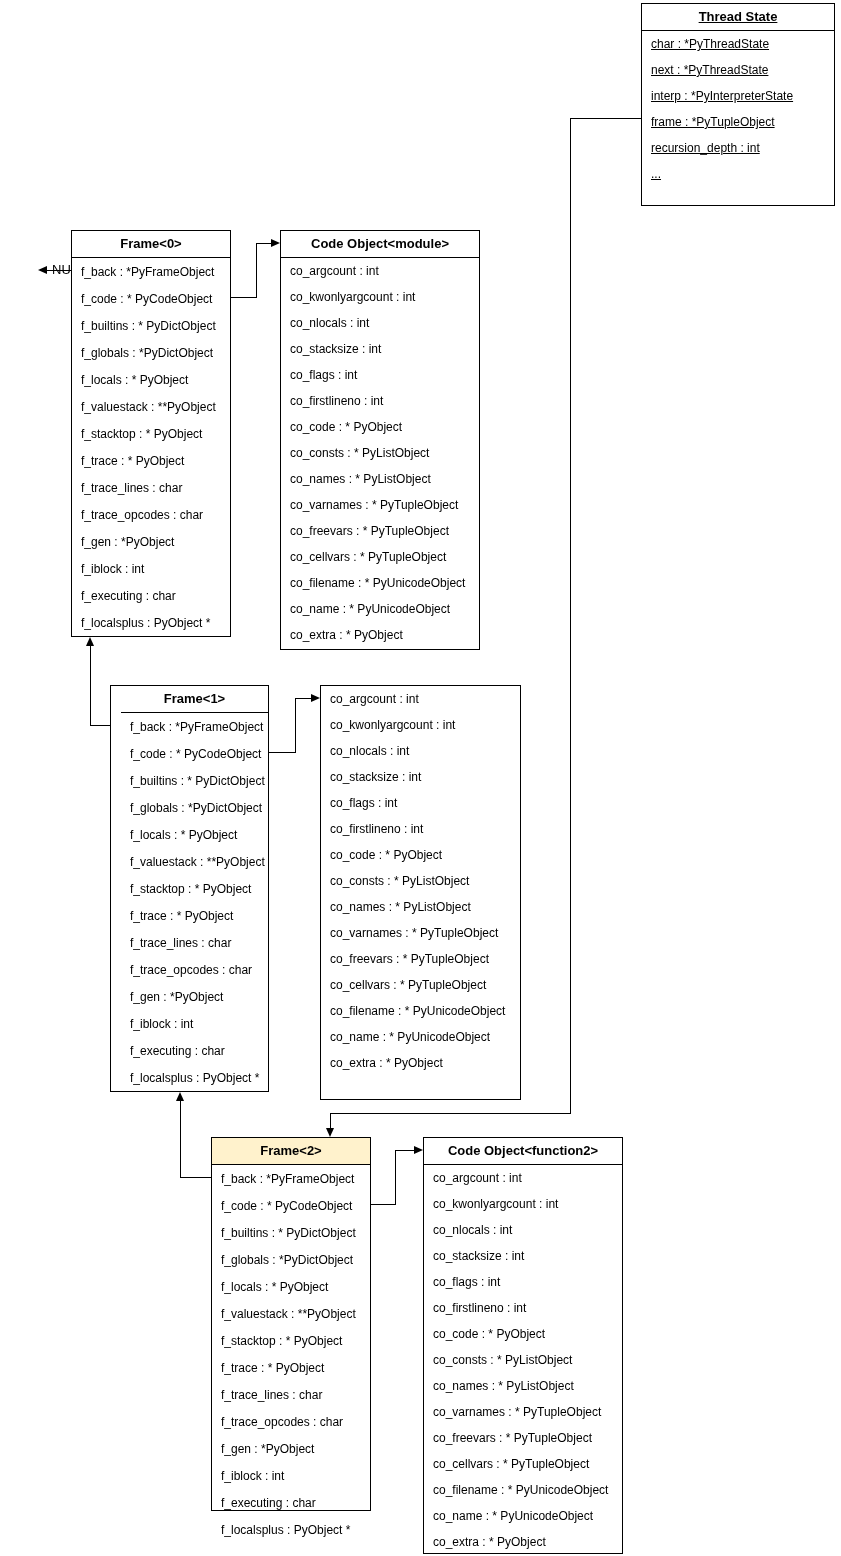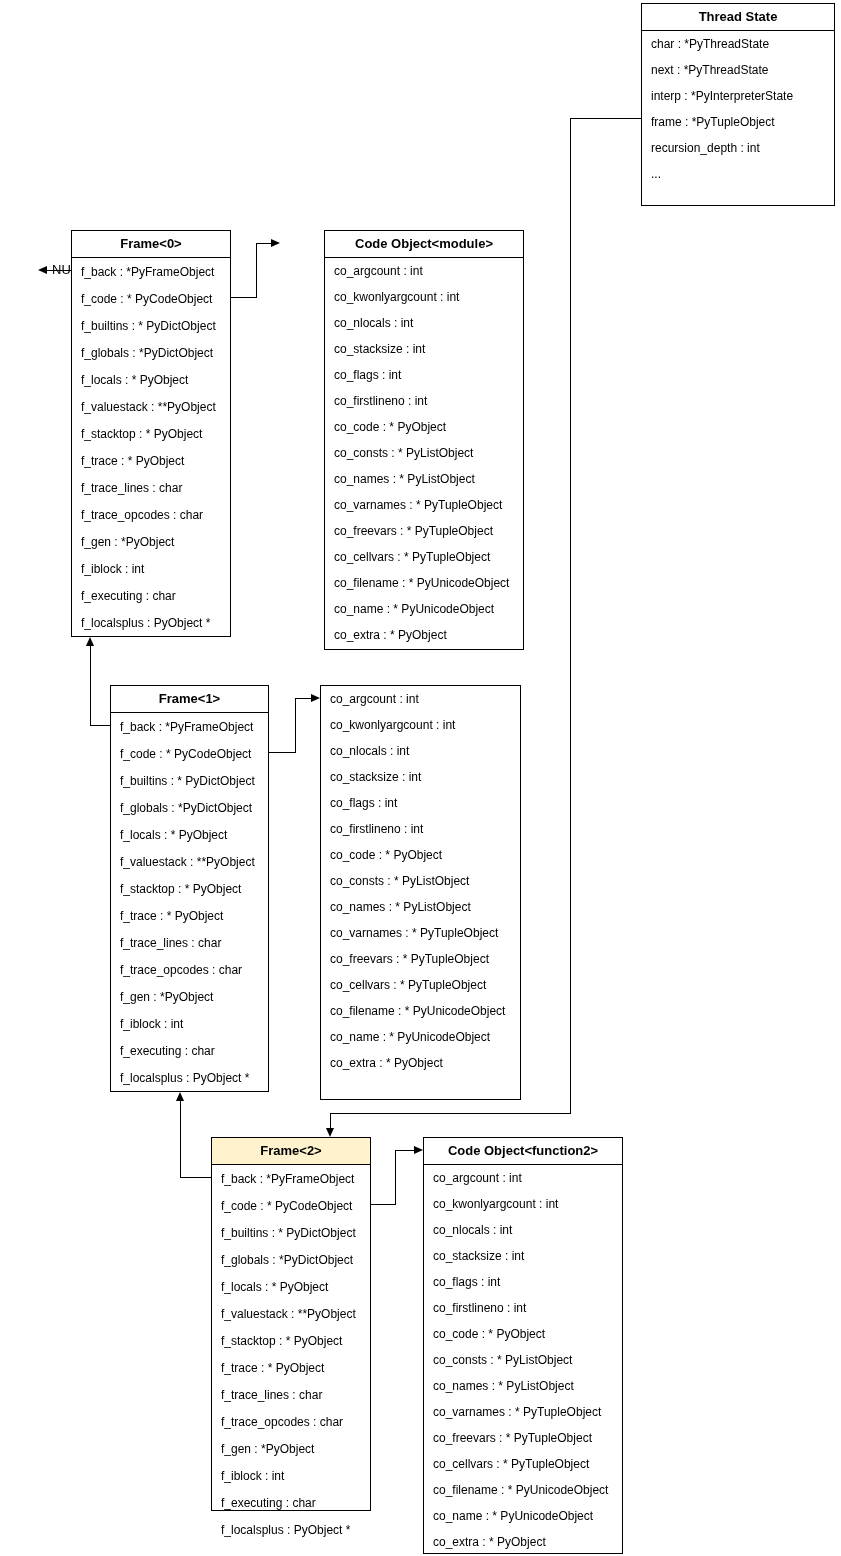--- a/index.html
+++ b/index.html
@@ -59,21 +59,21 @@
     white-space: nowrap;
   }
 </style>
 </head>
 <body>
 
 <div id="canvas">
 
   <div class="free-label" style="left:6px; top:262px;margin-left:46px;">NULL</div>
 
-  <div class="box" style="left:641px; top:3px; width:194px; height:203px;">
+  <div class="box" style="left:641px; top:3px; width:194px; height:203px;text-decoration:underline;">
     <div class="box-title">Thread State</div>
     <div class="box-fields rows6">
         <div class="field">char : *PyThreadState</div>
         <div class="field">next : *PyThreadState</div>
         <div class="field">interp : *PyInterpreterState</div>
         <div class="field">frame : *PyTupleObject</div>
         <div class="field">recursion_depth : int</div>
         <div class="field">...</div>
       </div>
   </div>
@@ -91,42 +91,42 @@
         <div class="field">f_trace : * PyObject</div>
         <div class="field">f_trace_lines : char</div>
         <div class="field">f_trace_opcodes : char</div>
         <div class="field">f_gen : *PyObject</div>
         <div class="field">f_iblock : int</div>
         <div class="field">f_executing : char</div>
         <div class="field">f_localsplus : PyObject *</div>
       </div>
   </div>
 
-  <div class="box" style="left:280px; top:230px; width:200px; height:420px;margin-left:44px;">
+  <div class="box" style="left:280px; top:230px; width:200px; height:420px;">
     <div class="box-title">Code Object&lt;module&gt;</div>
     <div class="box-fields rows15">
         <div class="field">co_argcount : int</div>
         <div class="field">co_kwonlyargcount : int</div>
         <div class="field">co_nlocals : int</div>
         <div class="field">co_stacksize : int</div>
         <div class="field">co_flags : int</div>
         <div class="field">co_firstlineno : int</div>
         <div class="field">co_code : * PyObject</div>
         <div class="field">co_consts : * PyListObject</div>
         <div class="field">co_names : * PyListObject</div>
         <div class="field">co_varnames : * PyTupleObject</div>
         <div class="field">co_freevars : * PyTupleObject</div>
         <div class="field">co_cellvars : * PyTupleObject</div>
         <div class="field">co_filename : * PyUnicodeObject</div>
         <div class="field">co_name : * PyUnicodeObject</div>
         <div class="field">co_extra : * PyObject</div>
       </div>
   </div>
 
-  <div class="box" style="left:110px; top:685px; width:159px; height:407px;">
+  <div class="box" style="left:110px; top:685px; width:159px; height:407px;padding-left:10px;">
     <div class="box-title">Frame&lt;1&gt;</div>
     <div class="box-fields rows14">
         <div class="field">f_back : *PyFrameObject</div>
         <div class="field">f_code : * PyCodeObject</div>
         <div class="field">f_builtins : * PyDictObject</div>
         <div class="field">f_globals : *PyDictObject</div>
         <div class="field">f_locals : * PyObject</div>
         <div class="field">f_valuestack : **PyObject</div>
         <div class="field">f_stacktop : * PyObject</div>
         <div class="field">f_trace : * PyObject</div>

